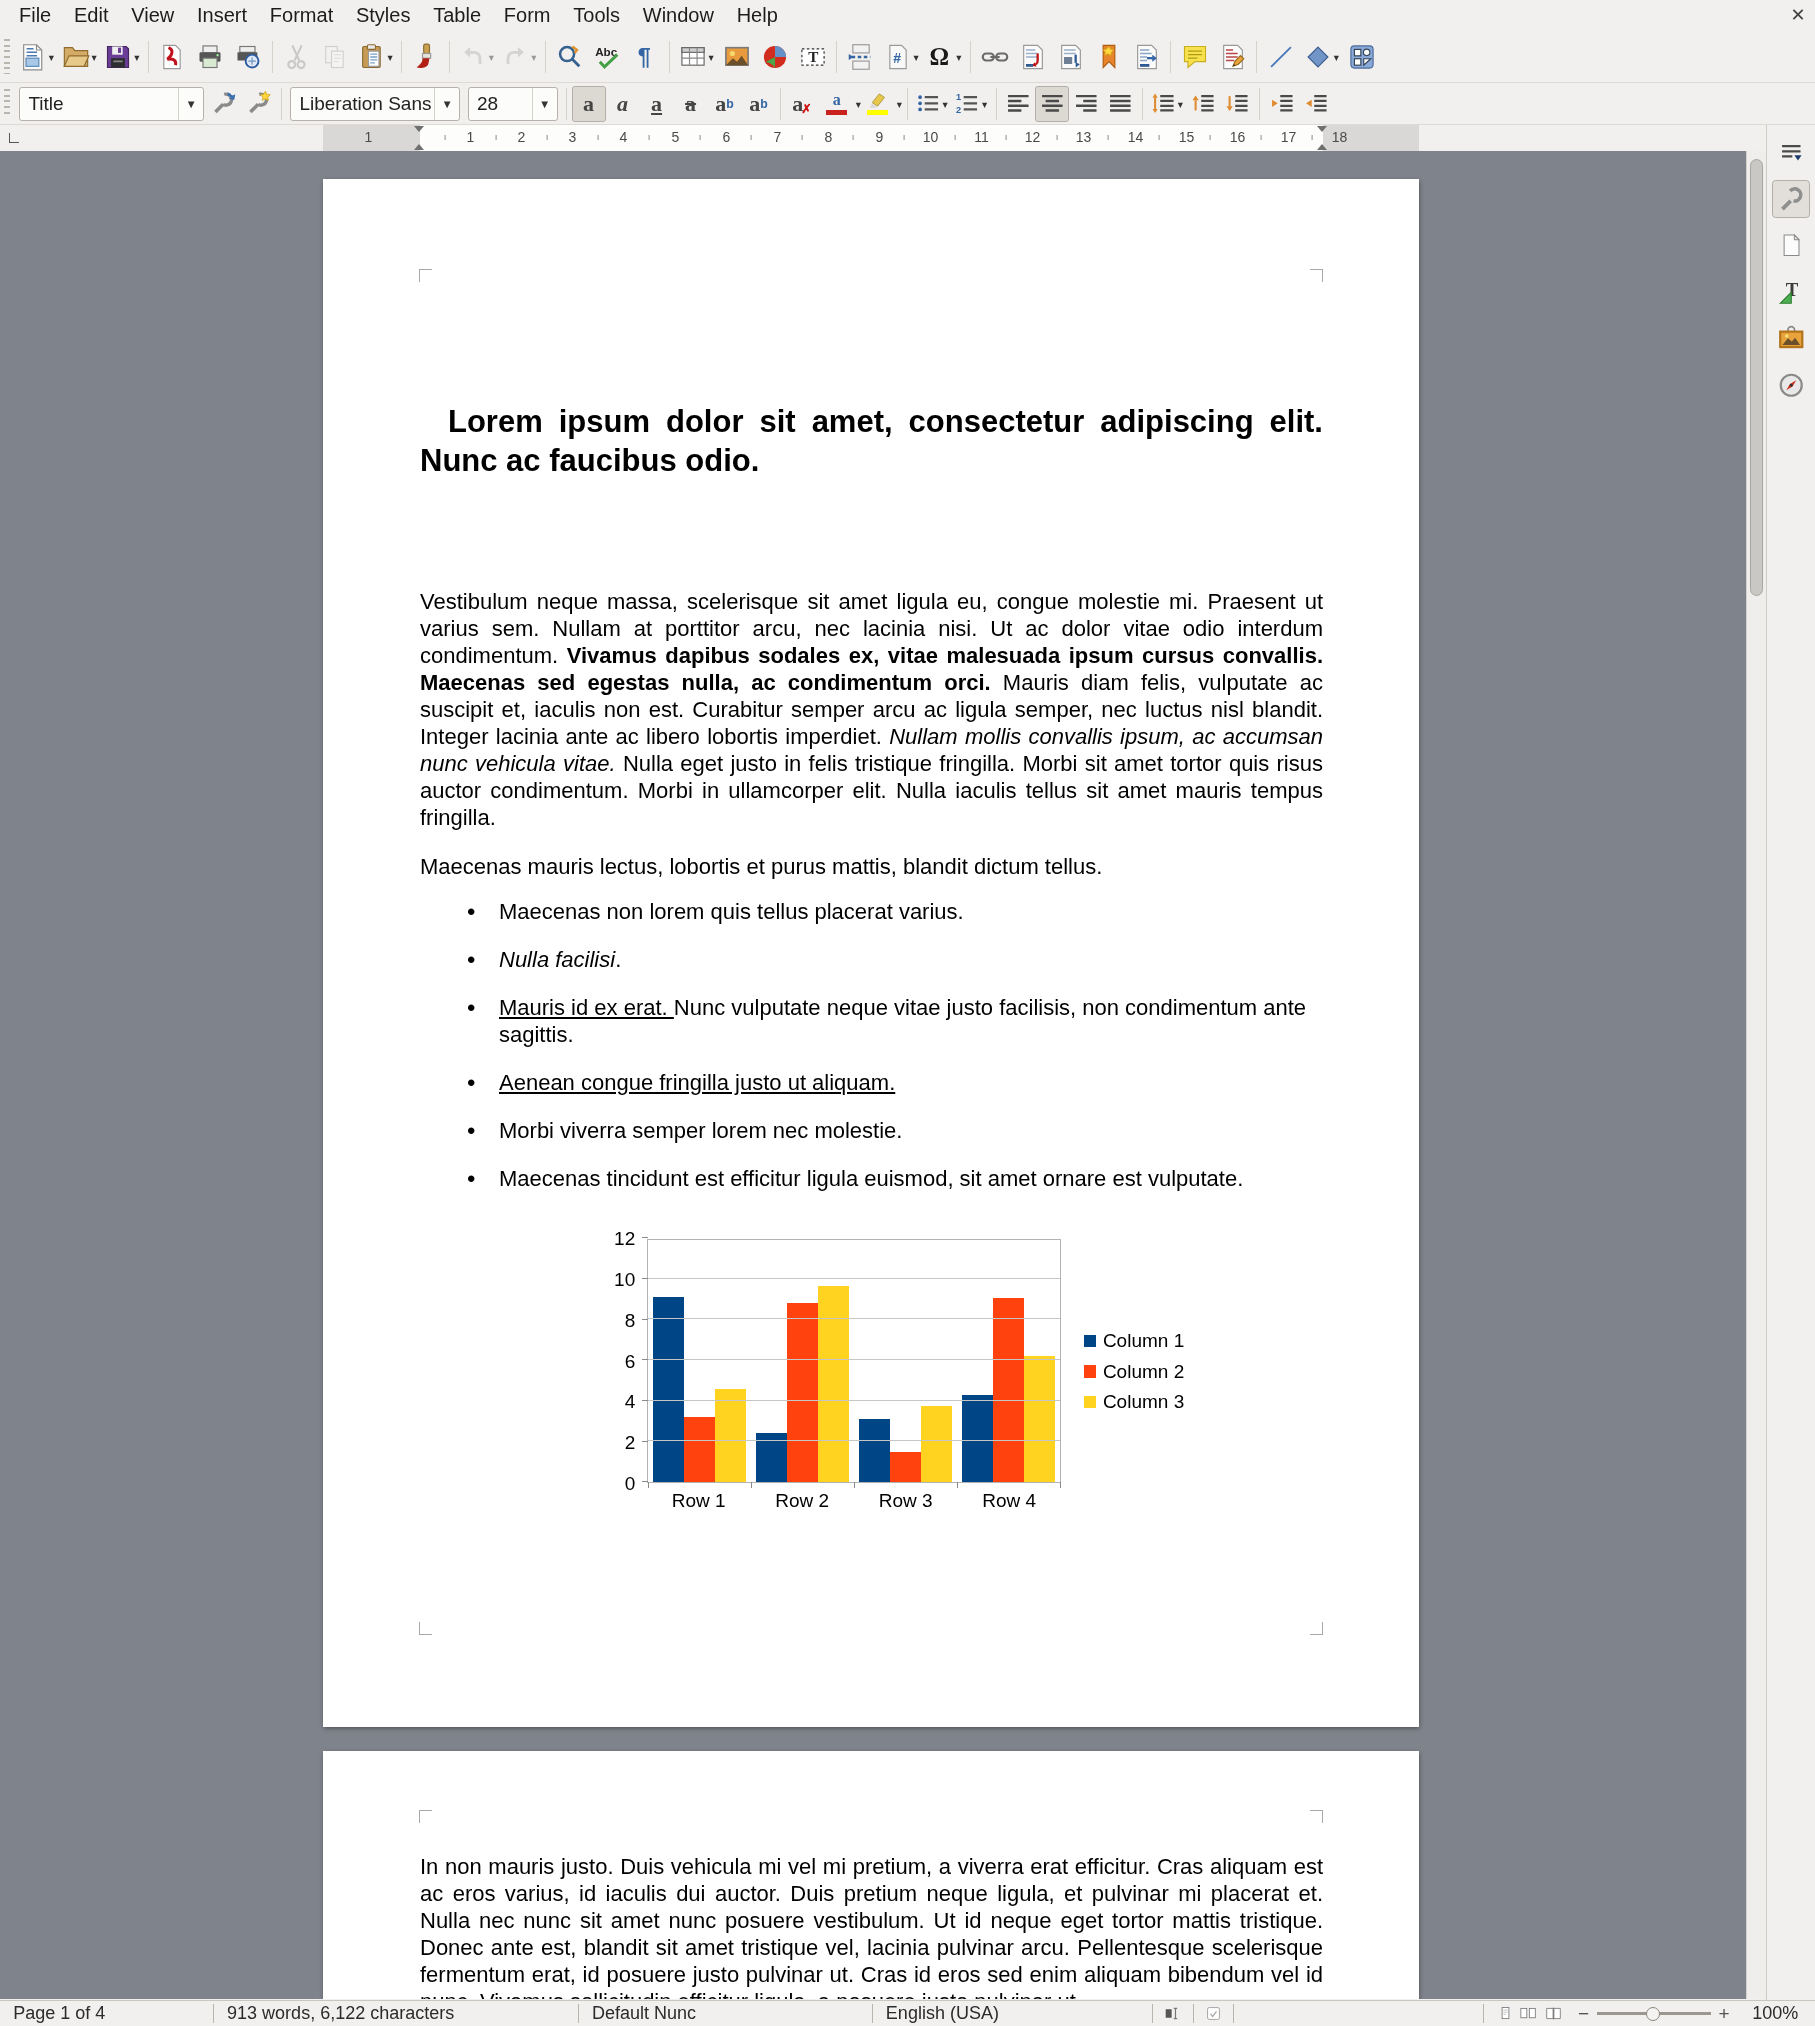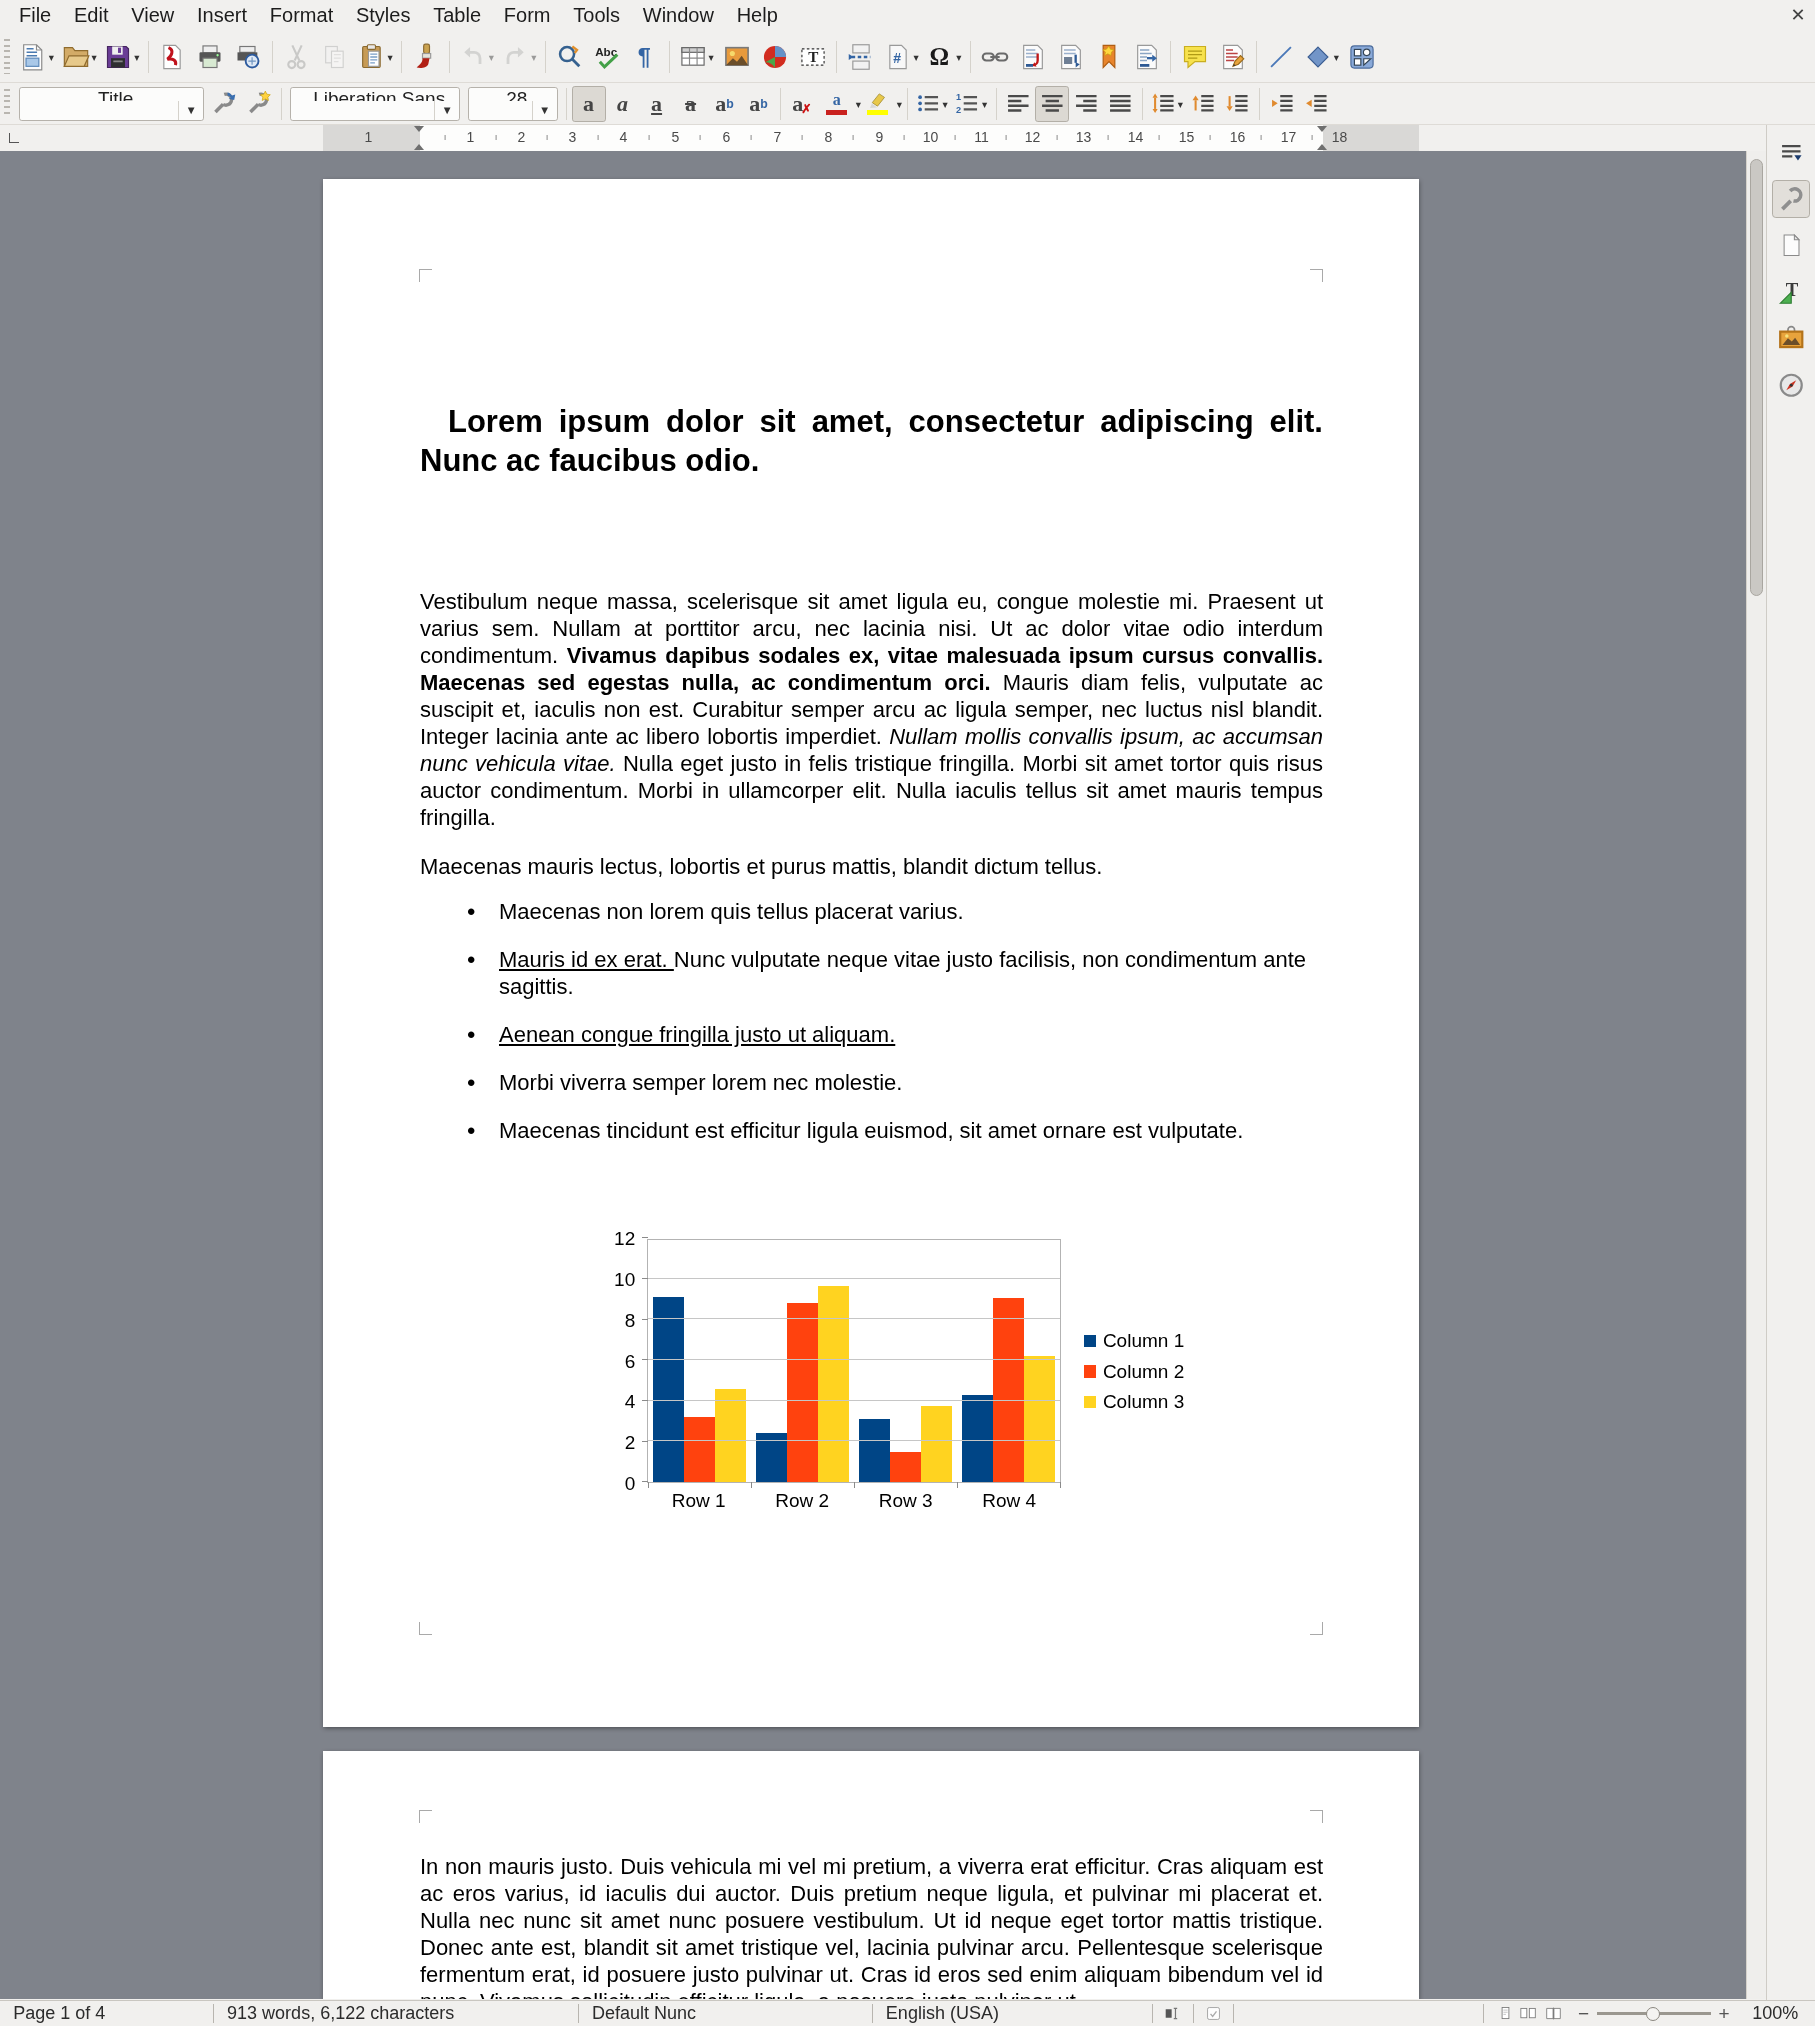--- a/index.html
+++ b/index.html
@@ -21,21 +21,21 @@
   .grip { width:6.6px; height:70%; margin:0 4.7px 0 3.8px;
           background:repeating-linear-gradient(to bottom,#b9b6b0 0 1.9px,transparent 1.9px 5.7px); }
   .tbtn { display:flex; align-items:center; justify-content:center; height:42px; min-width:38px;
           padding:0 2.8px; border:0.9px solid transparent; border-radius:2.8px; background:transparent; }
   #toolbar2 .tbtn { height:36px; min-width:34px; }
   .tbtn.active { background:#dcd9d3; border-color:#b3afa7; }
   .tbtn.dis { opacity:.45; }
   .dd { font-size:10.4px; color:#333; margin-left:1.9px; }
   .sep { width:0.9px; height:32px; background:#d5d2cb; margin:0 4.7px; }
   .combo { display:flex; align-items:center; height:34px; background:#fcfcfb;
-           border:0.9px solid #b6b2ab; border-radius:2.8px; margin:0 3.8px; padding-left:8.5px;flex-direction:column; }
+           border:0.9px solid #b6b2ab; border-radius:2.8px; margin:0 3.8px; padding-left:8.5px; }
   .combo .val { font-size:19px; color:#222; white-space:nowrap; overflow:hidden; }
   .combo .arrowbox { width:24.6px; height:100%; margin-left:auto; border-left:0.9px solid #d5d2cb;
                      display:flex; align-items:center; justify-content:center; font-size:11.4px; color:#333; }
   .glyph-serif { font-family:"Liberation Serif", serif; font-weight:bold; font-size:22px; color:#454545; line-height:1; }
   .fcol { display:flex; flex-direction:column; align-items:center; }
   .fcol .bar { width:21px; height:4.7px; margin-top:1.9px; }
   .ab sup,.ab sub { font-size:12.3px; color:#3465a4; font-weight:bold; }
   .cfx { color:#cc1111; font-size:12.3px; font-weight:bold; position:relative; top:5.7px; left:-1.9px; }
 
   
@@ -578,20 +578,21 @@
       <div class="cmark cm-br" style="left:987px;top:1443px"></div>
 
       <div id="doc-subtitle">Lorem ipsum dolor sit amet, consectetur adipiscing elit. Nunc ac faucibus odio.</div>
 
       <div id="para1" class="bodytext"><span>Vestibulum neque massa, scelerisque sit amet ligula eu, congue molestie mi. Praesent ut varius sem. Nullam at porttitor arcu, nec lacinia nisi. Ut ac dolor vitae odio interdum condimentum. </span><span class="b">Vivamus dapibus sodales ex, vitae malesuada ipsum cursus convallis. Maecenas sed egestas nulla, ac condimentum orci.</span><span> Mauris diam felis, vulputate ac suscipit et, iaculis non est. Curabitur semper arcu ac ligula semper, nec luctus nisl blandit. Integer lacinia ante ac libero lobortis imperdiet. </span><span class="i">Nullam mollis convallis ipsum, ac accumsan nunc vehicula vitae.</span><span> Nulla eget justo in felis tristique fringilla. Morbi sit amet tortor quis risus auctor condimentum. Morbi in ullamcorper elit. Nulla iaculis tellus sit amet mauris tempus fringilla.</span></div>
 
       <div id="para2" class="bodytext">Maecenas mauris lectus, lobortis et purus mattis, blandit dictum tellus.</div>
 
       <ul id="bullets" class="bodytext">
         <li><span class="b">Maecenas non lorem quis tellus placerat varius.</span><span></span></li>
+        <li><span class="i">Nulla facilisi</span><span>.</span></li>
         <li><span class="u">Mauris id ex erat. </span><span>Nunc vulputate neque vitae justo facilisis, non condimentum ante sagittis.</span></li>
         <li><span class="u">Aenean congue fringilla justo ut aliquam. </span><span></span></li>
         <li><span>Morbi viverra semper lorem nec molestie.</span><span></span></li>
         <li><span>Maecenas tincidunt est efficitur ligula euismod, sit amet ornare est vulputate.</span><span></span></li>
       </ul>
 
       <div id="chart">
         <div id="chart-ylabels">
             <div style="top: 234px;">0</div>
             <div style="top: 193px;">2</div>

